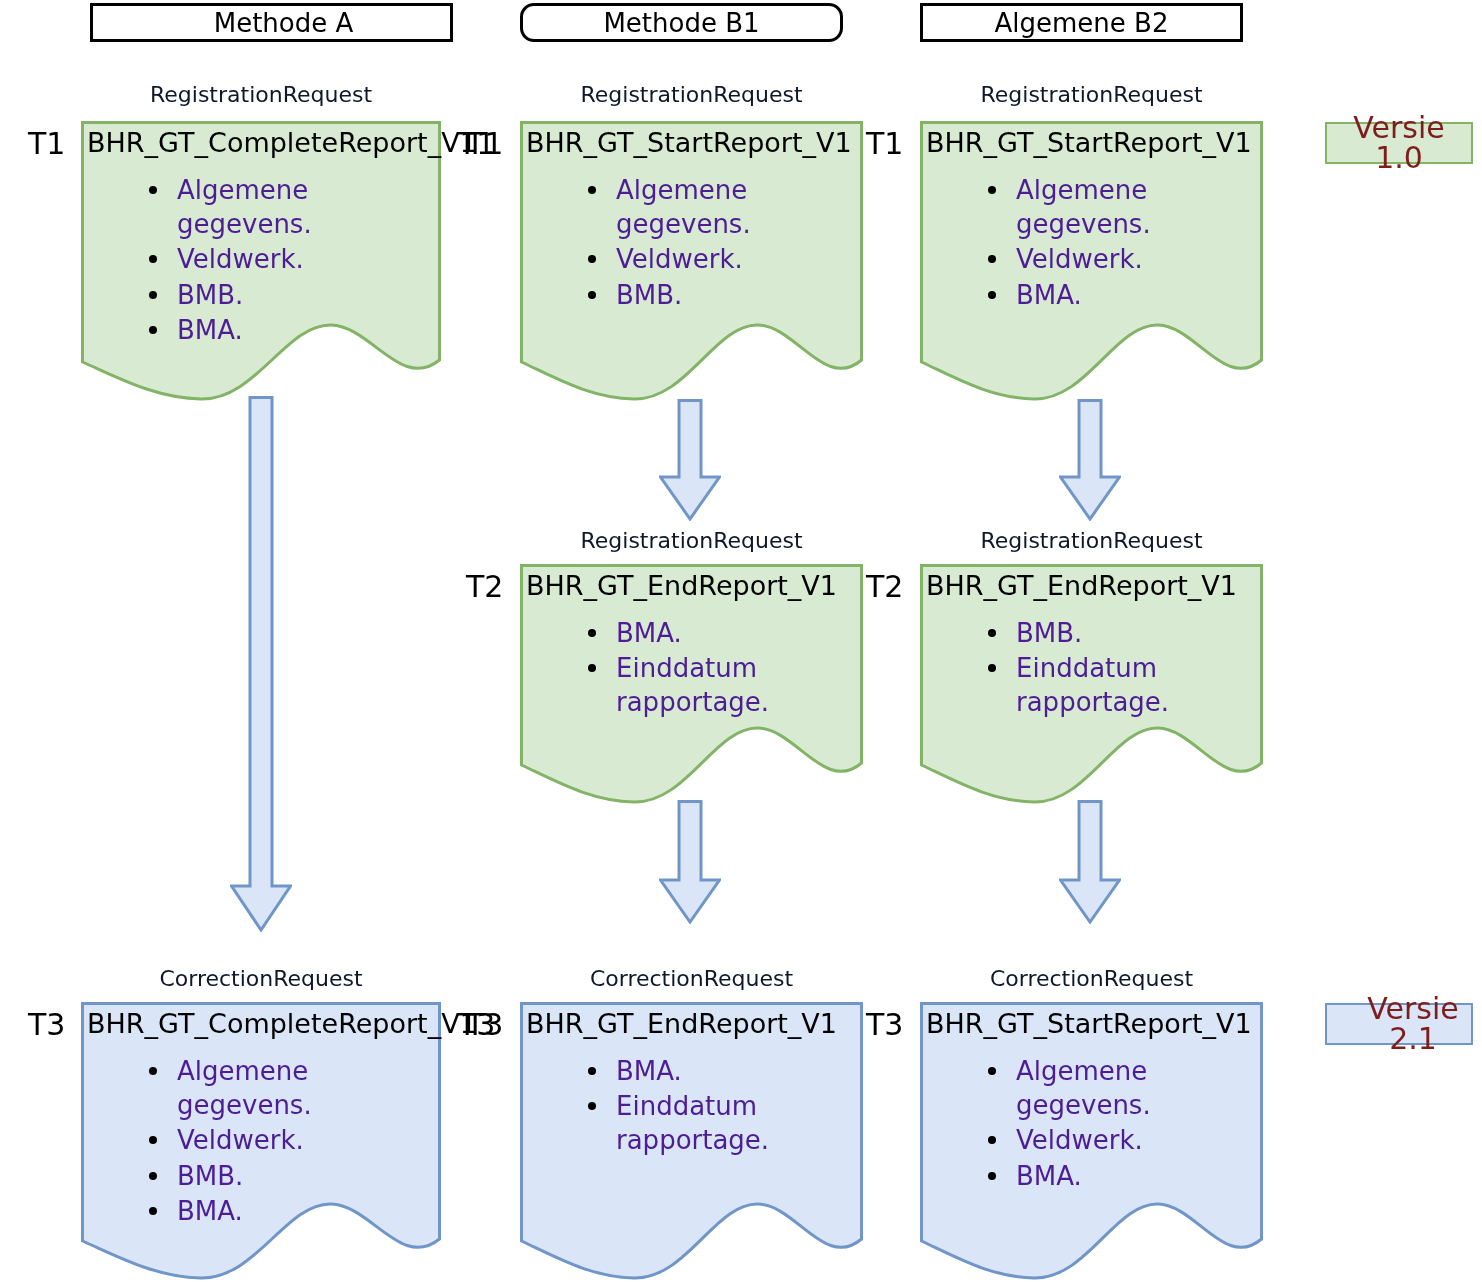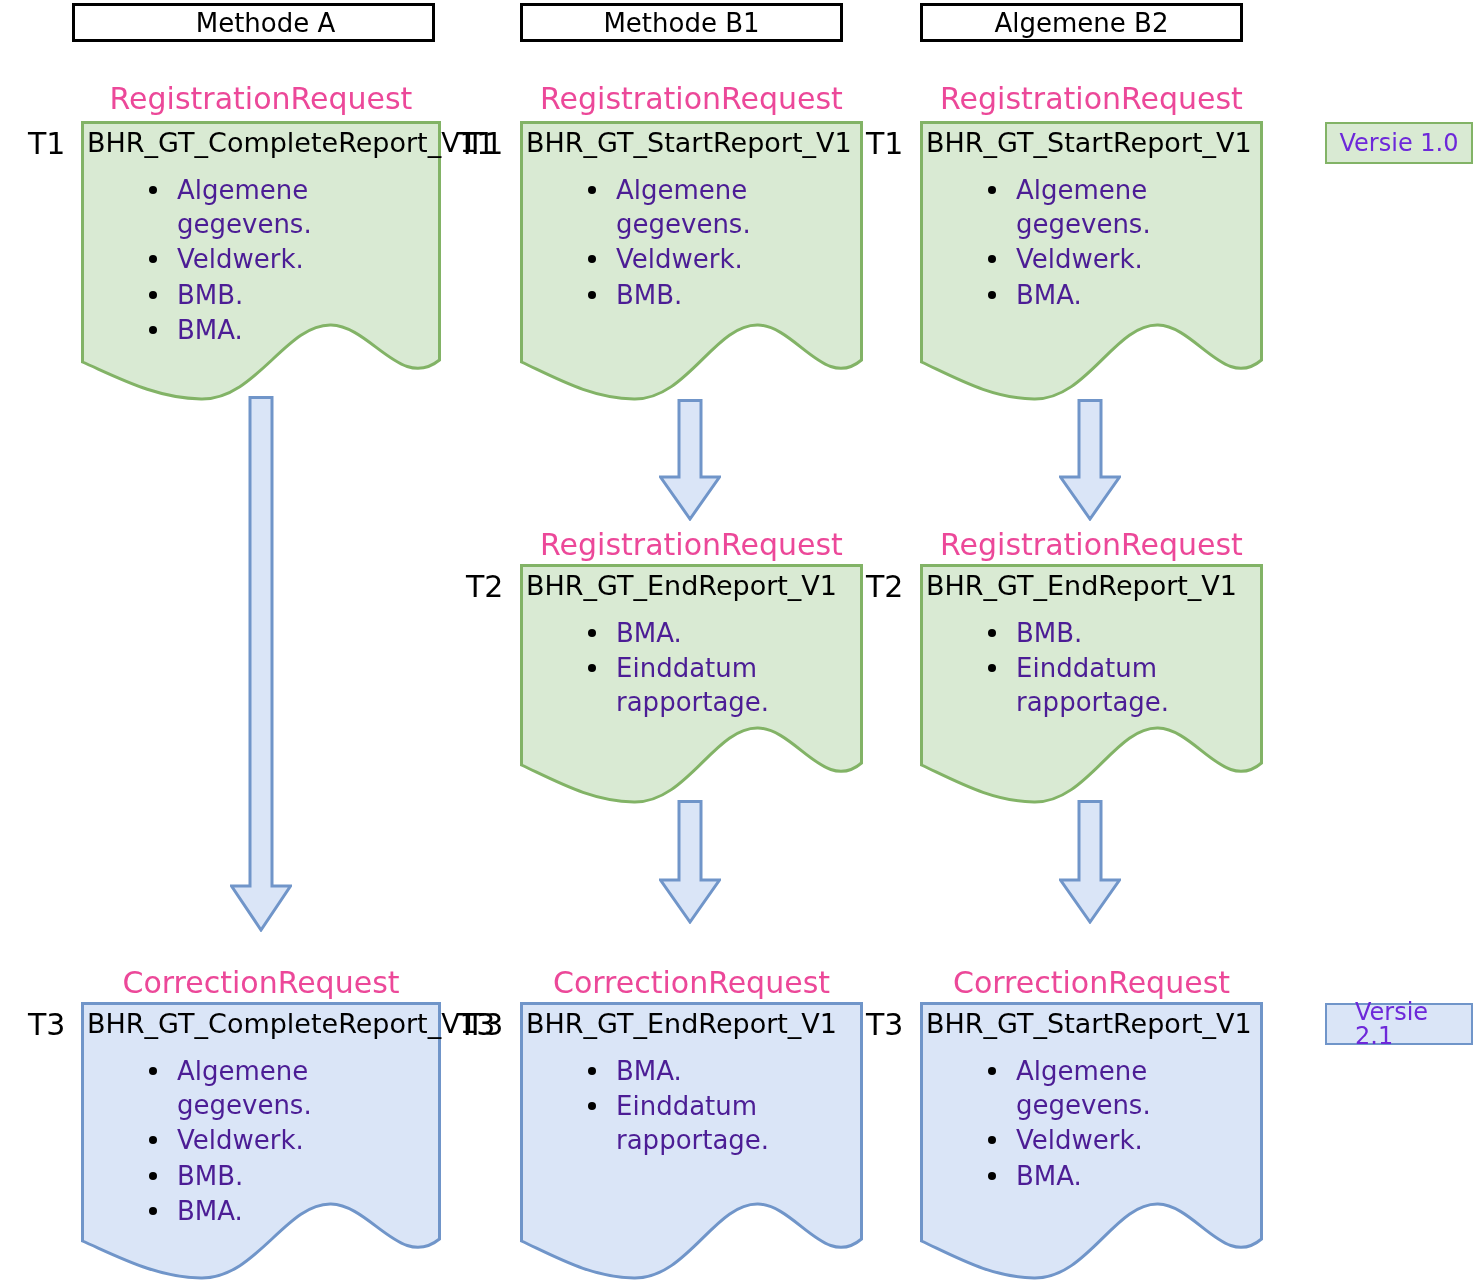--- a/index.html
+++ b/index.html
@@ -82,23 +82,23 @@
     width: 8px;
     height: 8px;
     border-radius: 50%;
     background: #000000;
   }
 
   
   .doc-caption {
     position: absolute;
     text-align: center;
-    font-size: 30px;
+    font-size: 22px;
     line-height: 1;
-    color: #ec4899;
+    color: #0f172a;
     white-space: nowrap;
   }
 
   
   .t-label {
     position: absolute;
     font-size: 30px;
     line-height: 1;
     color: #000000;
     white-space: nowrap;
@@ -116,34 +116,35 @@
 
   
   .versie {
     position: absolute;
     box-sizing: border-box;
     border-width: 2px;
     border-style: solid;
     display: flex;
     align-items: center;
     justify-content: center;
-    font-size: 24px;
+    font-size: 30px;
     line-height: 1;
-    color: #6d28d9;
+    color: #7f1d1d;
+    text-align: center;
   }
 </style>
 </head>
 <body>
 
 <div id="canvas">
 
-  <div class="method-header" style="left:72px; top:3px; width:363px; height:39px;padding-left:24px;">
+  <div class="method-header" style="left:90px; top:3px; width:363px; height:39px;padding-left:24px;">
     <span>Methode A</span>
   </div>
-  <div class="method-header" style="left:520px; top:3px; width:323px; height:39px;">
+  <div class="method-header" style="left:520px; top:3px; width:323px; height:39px;border-radius:14px;">
     <span>Methode B1</span>
   </div>
   <div class="method-header" style="left:920px; top:3px; width:323px; height:39px;">
     <span>Algemene B2</span>
   </div>
 
   <div class="doc-caption" style="left:81px; top:84px; width:360px;">RegistrationRequest</div>
   <div class="t-label" style="left:28px; top:129px;">T1</div>
   <div class="t-label" style="left:458px; top:129px;">T1</div>
   <div class="doc" style="left:81px; top:121px; width:360px; height:280px;">

